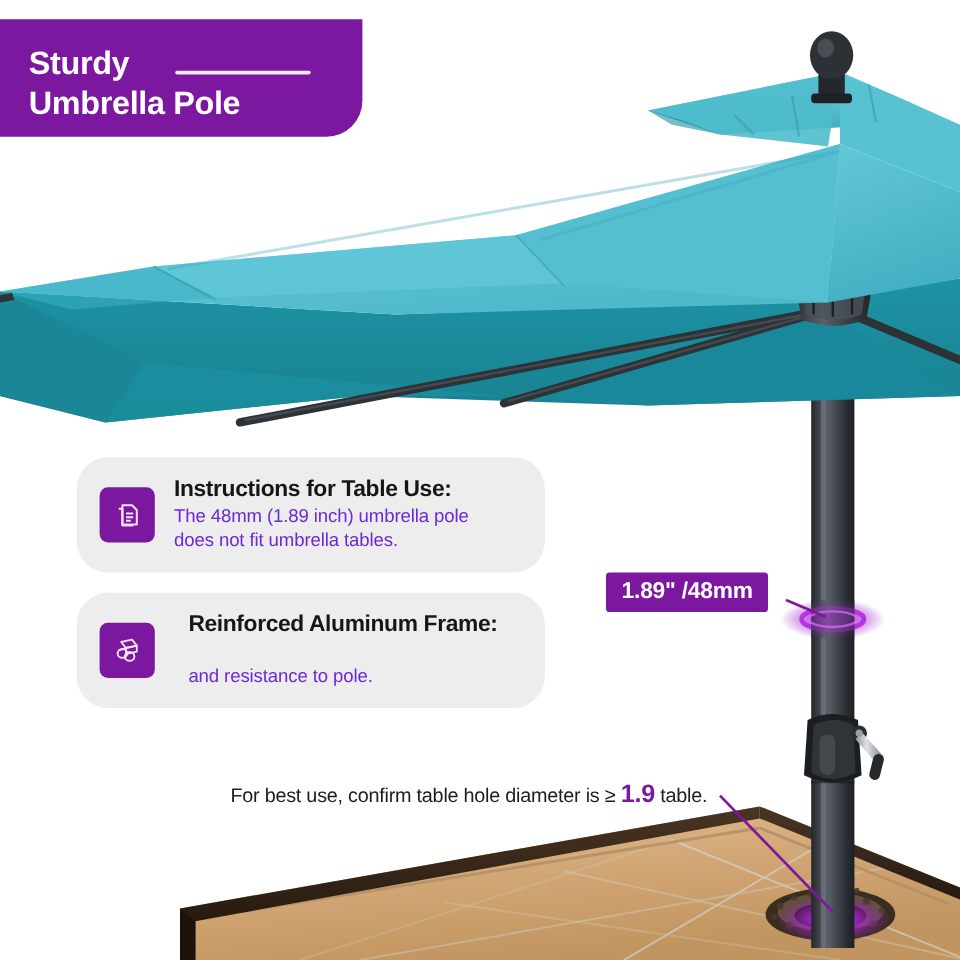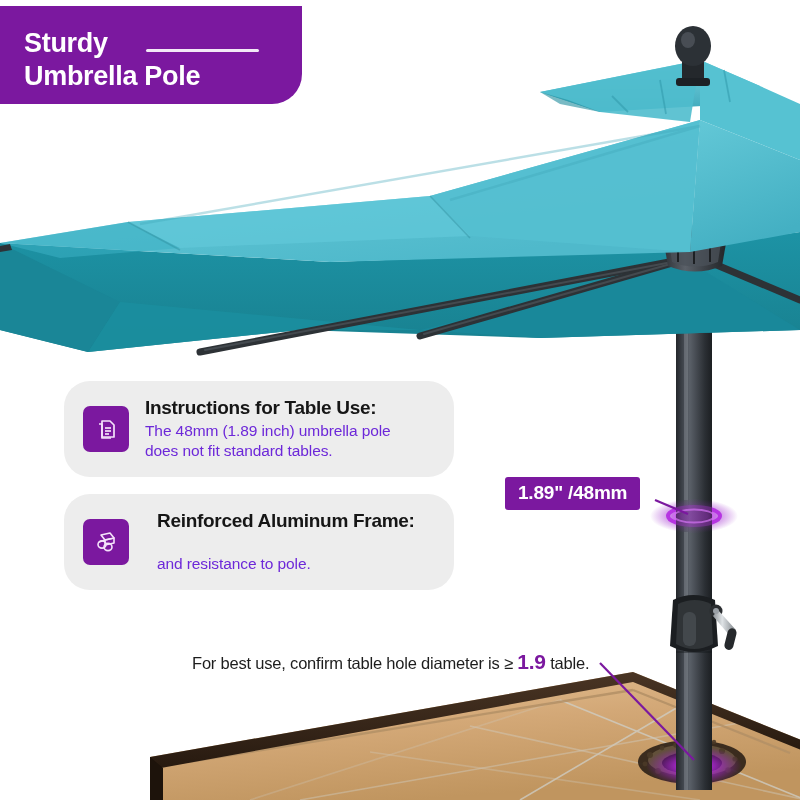--- a/index.html
+++ b/index.html
@@ -11,21 +11,21 @@
     position:relative;
     overflow:hidden;
   }
   #stage { position:absolute; inset:0; width:800px; height:800px; }
 
   
   #art { position:absolute; inset:0; }
 
   
   .banner{
-    position:absolute; left:0; top:6px;
+    position:absolute; left:0; top:16px;
     width:302px; height:98px;
     background:var(--purple);
     border-bottom-right-radius:30px;
     z-index:30;
   }
   .banner-line1, .banner-line2{
     position:absolute; left:24px;
     color:#fff; font-weight:bold;
     font-size:27px; letter-spacing:-0.3px;
     white-space:nowrap;
@@ -321,21 +321,21 @@
         <path d="M6 8 h3 v14 h9"></path>
         <line x1="12" y1="12" x2="18" y2="12"></line>
         <line x1="12" y1="15" x2="18" y2="15"></line>
         <line x1="12" y1="18" x2="16" y2="18"></line>
       </svg>
     </div>
     <div class="card-text">
       <div class="card-title">Instructions for Table Use:</div>
       <div class="card-body">
         <span>The 48mm (1.89 inch) umbrella pole</span><br>
-        <span>does not fit standard tables.</span>
+        <span>does not fit umbrella tables.</span>
       </div>
     </div>
   </div>
 
   <div class="card" id="card-2">
     <div class="card-icon">
       <svg width="26" height="26" viewBox="0 0 26 26" fill="none" stroke="#f4e2fa" stroke-width="1.6" stroke-linejoin="round">
         <path d="M8 6 L17 4 L21 9 L12 11 Z"></path>
         <path d="M12 11 L21 9 L21 14 L12 16 Z"></path>
         <ellipse cx="9" cy="15.5" rx="4" ry="3.6"></ellipse>

